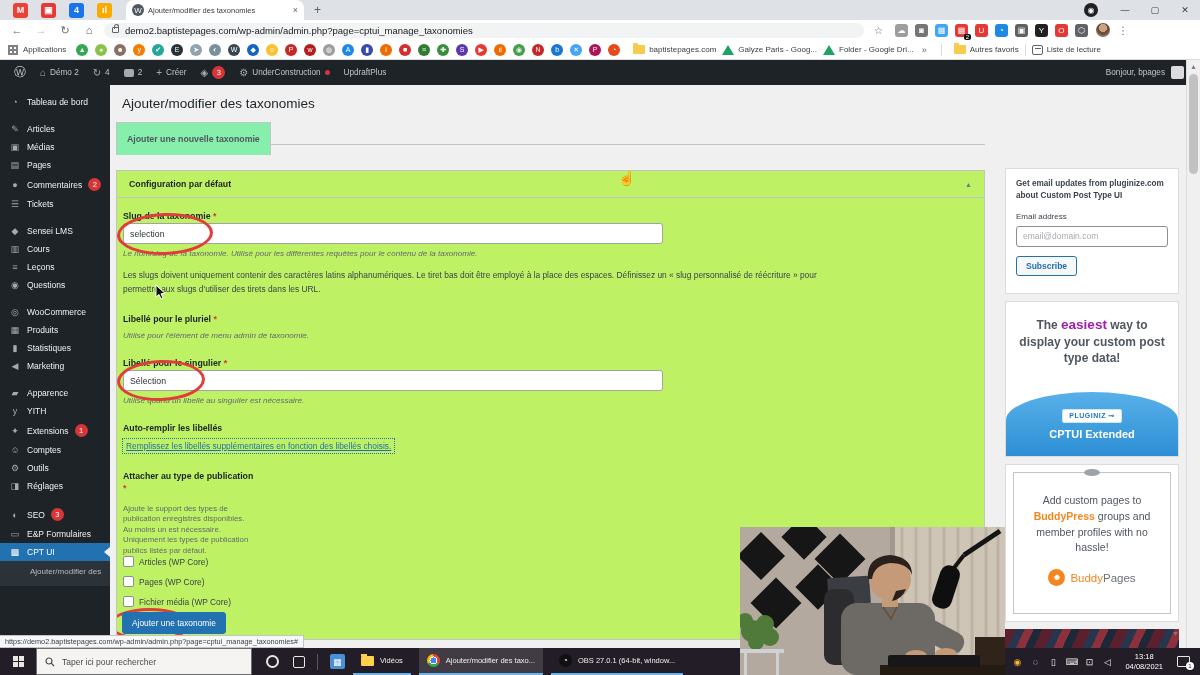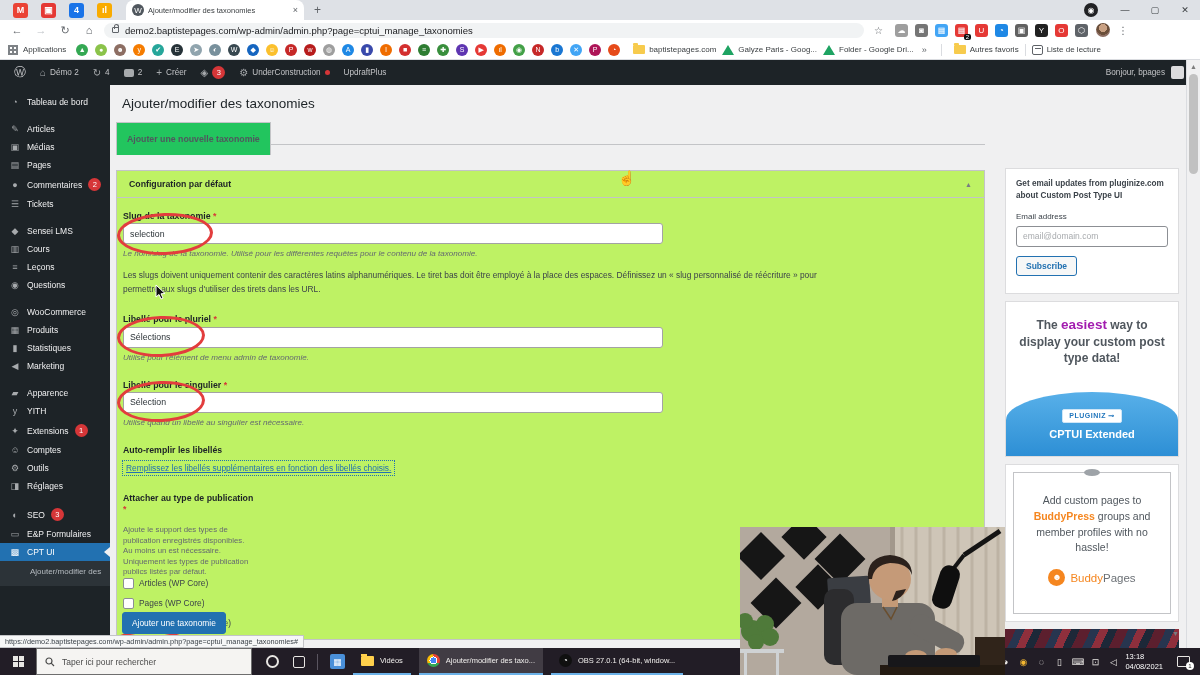--- a/index.html
+++ b/index.html
@@ -62,21 +62,21 @@
   .sb-label{white-space:nowrap;}
   .sb-badge{background:#d63638;color:#fff;border-radius:8px;min-width:13px;height:13px;display:inline-flex;align-items:center;justify-content:center;font-size:7.5px;}
   .sb-item.gap{margin-top:9px;}
   .sb-item.active{background:#2271b1;color:#fff;}
   .sb-item.active .sb-ico{color:#fff;}
   .sb-item.active::after{content:"";position:absolute;right:0;top:50%;margin-top:-5px;border:5px solid transparent;border-right:6px solid #f0f0f1;}
   .sb-item.submenu{background:#2c3338;color:#b6bcc1;font-size:8px;padding:6px 4px 10px 12px;}
 
   
   #main-title{position:absolute;left:122px;top:96px;font-size:13.5px;font-weight:400;color:#1d2327;}
-  #nav-tab{position:absolute;left:116px;top:122px;height:23px;padding:16px 10px;display:flex;align-items:center;background:#22c55e;border:1px solid #c3c4c7;border-bottom:none;font-size:8.75px;font-weight:bold;color:#50575e;z-index:2;}
+  #nav-tab{position:absolute;left:116px;top:122px;height:23px;padding:16px 10px;display:flex;align-items:center;background:#86efac;border:1px solid #c3c4c7;border-bottom:none;font-size:8.75px;font-weight:bold;color:#50575e;z-index:2;}
   #tabline{position:absolute;left:116px;top:144px;width:869px;border-bottom:1px solid #c3c4c7;}
   #panel{position:absolute;left:116px;top:170px;width:869px;height:470px;background:#bef264;border:1px solid #c3c4c7;overflow:hidden;}
   #panel-head{height:27px;display:flex;align-items:center;justify-content:space-between;padding:0 12px;border-bottom:1px solid #c3c4c7;font-size:8.75px;font-weight:bold;color:#1d2327;}
   .collapse{font-size:7px;color:#787c82;}
   #panel-body{padding:8px 12px 0 6px;}
   .form-row{display:flex;margin-bottom:13px;flex-direction:column;}
   .f-label{width:133px;flex:0 0 auto;font-size:8.75px;font-weight:bold;color:#1d2327;padding-top:5px;line-height:1.35;}
   .req{color:#d63638;}
   .f-content{flex:1;}
   .iw{position:relative;display:inline-block;}
@@ -149,21 +149,21 @@
   .calc-ico{width:15px;height:15px;background:#4a90d9;border-radius:2px;color:#fff;font-size:9px;display:flex;align-items:center;justify-content:center;margin-left:12px;}
   .tb-app{height:27px;display:flex;align-items:center;gap:6px;padding:0 8px;margin-left:8px;border-bottom:2px solid #6cb2e8;white-space:nowrap;}
   .tb-app.active{background:rgba(255,255,255,.14);}
   .tb-app .lbl{font-size:7.5px;color:#f0eeec;}
   .tb-folder{width:13px;height:10px;background:#ffd04c;border-radius:1px;position:relative;}
   .tb-folder::before{content:"";position:absolute;left:0;top:-2px;width:6px;height:2px;background:#ffd04c;}
   .chrome-ball{width:13px;height:13px;border-radius:50%;background:radial-gradient(circle at 50% 50%,#4285f4 0 3px,#fff 3px 4px,transparent 4px),conic-gradient(#ea4335 0 120deg,#34a853 120deg 240deg,#fbbc05 240deg 360deg);}
   .obs-ball{width:13px;height:13px;border-radius:50%;background:#101010;color:#fff;font-size:8px;display:flex;align-items:center;justify-content:center;}
   #tray{margin-left:auto;display:flex;align-items:center;gap:6px;padding-right:4px;}
   .tray-ico{font-size:9px;color:#e8e6e3;width:12px;text-align:center;}
-  #clock{text-align:left;font-size:7.5px;line-height:1.25;color:#fff;}
+  #clock{text-align:center;font-size:7.5px;line-height:1.25;color:#fff;margin-left:6px;}
   #notif{position:relative;width:13px;height:11px;border:1px solid #e8e6e3;border-radius:1px;margin:0 6px 0 8px;}
   #notif-badge{position:absolute;right:-5px;bottom:-4px;background:#fff;color:#222;font-size:6px;width:8px;height:8px;border-radius:50%;display:flex;align-items:center;justify-content:center;}
 </style>
 </head>
 <body>
 
 <div id="tabstrip">
   <div style="display:flex;align-items:center;">
 
       <span class="pinned" style="background: rgb(234, 67, 53);">M</span>
@@ -527,24 +527,20 @@
           <span class="circle-anno anno-a"></span>
         </span>
         <div class="help">Le nom/slug de la taxonomie. Utilisé pour les différentes requêtes pour le contenu de la taxonomie.</div>
         <div class="para">Les slugs doivent uniquement contenir des caractères latins alphanumériques. Le tiret bas doit être employé à la place des espaces. Définissez un « slug personnalisé de réécriture » pour permettre aux slugs d'utiliser des tirets dans les URL.</div>
       </div>
     </div>
 
     <div class="form-row">
       <div class="f-label"><span>Libellé pour le pluriel</span> <span class="req">*</span></div>
       <div class="f-content">
-        <span class="iw">
-          <input class="txt-input" type="text" value="Sélections" style="">
-          <span class="circle-anno anno-b"></span>
-        </span>
         <div class="help">Utilisé pour l'élément de menu admin de taxonomie.</div>
       </div>
     </div>
 
     <div class="form-row">
       <div class="f-label"><span>Libellé pour le singulier</span> <span class="req">*</span></div>
       <div class="f-content">
         <span class="iw">
           <input class="txt-input" type="text" value="Sélection" style="">
           <span class="circle-anno anno-b"></span>

